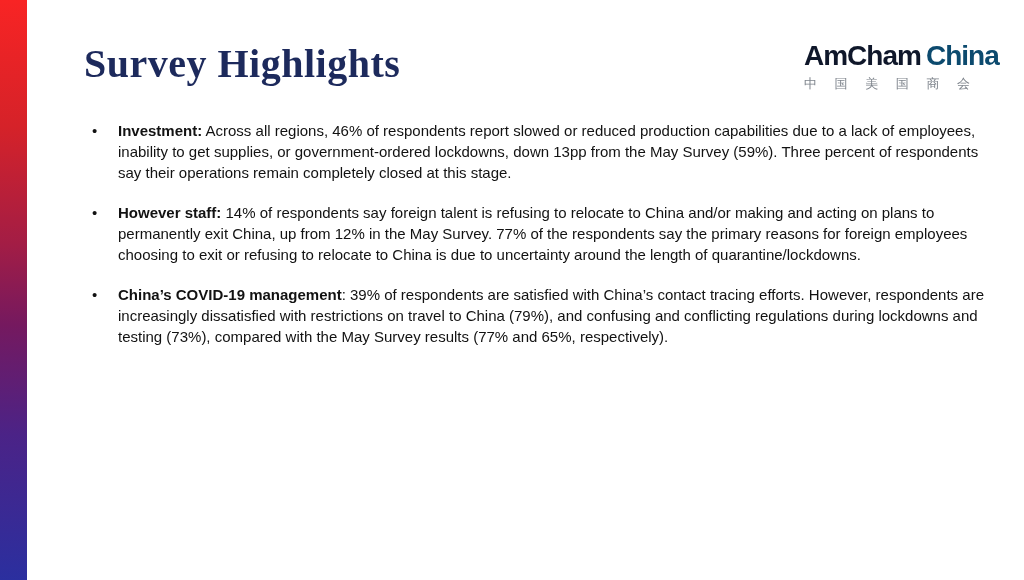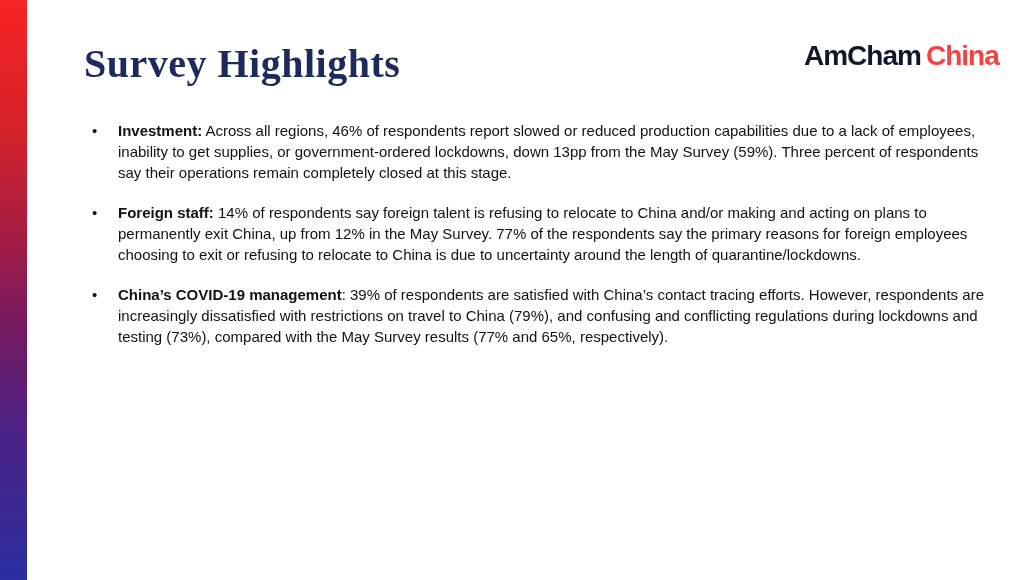--- a/index.html
+++ b/index.html
@@ -39,21 +39,21 @@
     text-align: left;
   }
   .logo-row1 {
     font-weight: 700;
     font-size: 28px;
     letter-spacing: -1px;
     line-height: 1;
     white-space: nowrap;
   }
   .logo-amcham { color: #0f172a; }
-  .logo-china  { color: #ef4444; margin-left: 5px; }
+  .logo-china  { color: #0c4a6e; margin-left: 5px; }
   .logo-row2 {
     margin-top: 5px;
     font-size: 13px;
     color: #7e848c;
     letter-spacing: 7px;
     white-space: nowrap;
   }
   .bullets {
     position: absolute;
     left: 90px; top: 120px;
@@ -82,19 +82,20 @@
 <body>
 
 <div class="accent-bar"></div>
 
 <h1 class="page-title">Survey Highlights</h1>
 
 <div class="logo">
   <div class="logo-row1">
     <span class="logo-amcham">AmCham</span><span class="logo-china">China</span>
   </div>
+  <div class="logo-row2">中 国 美 国 商 会</div>
 </div>
 
 <ul class="bullets">
   <li><b>Investment:</b><span> Across all regions, 46% of respondents report slowed or reduced production capabilities due to a lack of employees, inability to get supplies, or government-ordered lockdowns, down 13pp from the May Survey (59%). Three percent of respondents say their operations remain completely closed at this stage.</span></li>
-  <li><b>Foreign staff:</b><span> 14% of respondents say foreign talent is refusing to relocate to China and/or making and acting on plans to permanently exit China, up from 12% in the May Survey. 77% of the respondents say the primary reasons for foreign employees choosing to exit or refusing to relocate to China is due to uncertainty around the length of quarantine/lockdowns.</span></li>
+  <li><b>However staff:</b><span> 14% of respondents say foreign talent is refusing to relocate to China and/or making and acting on plans to permanently exit China, up from 12% in the May Survey. 77% of the respondents say the primary reasons for foreign employees choosing to exit or refusing to relocate to China is due to uncertainty around the length of quarantine/lockdowns.</span></li>
   <li><b>China’s COVID-19 management</b><span>: 39% of respondents are satisfied with China’s contact tracing efforts. However, respondents are increasingly dissatisfied with restrictions on travel to China (79%), and confusing and conflicting regulations during lockdowns and testing (73%), compared with the May Survey results (77% and 65%, respectively).</span></li>
 </ul>
 
 </body></html>

